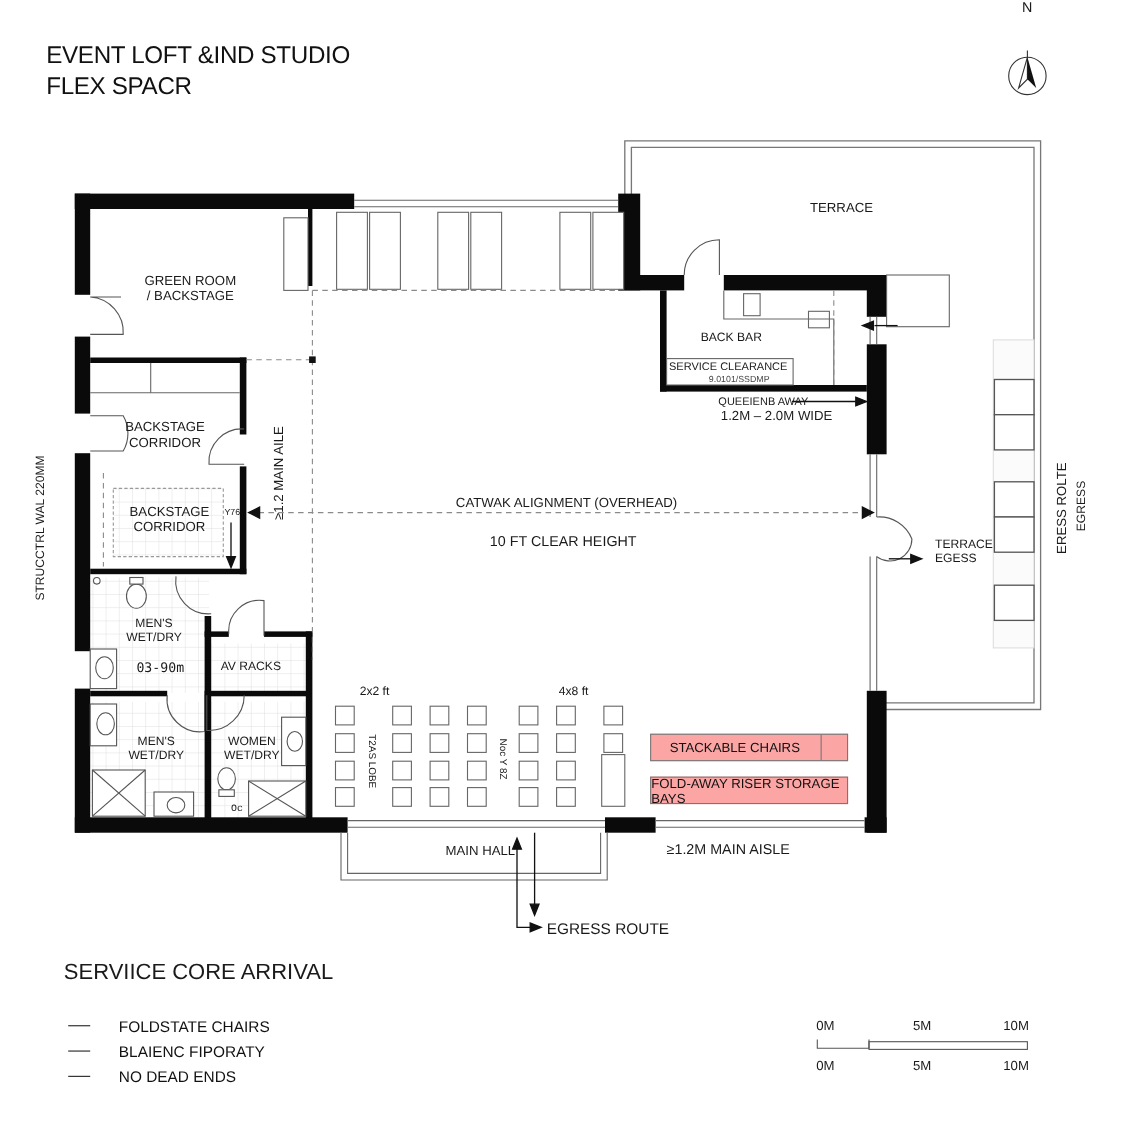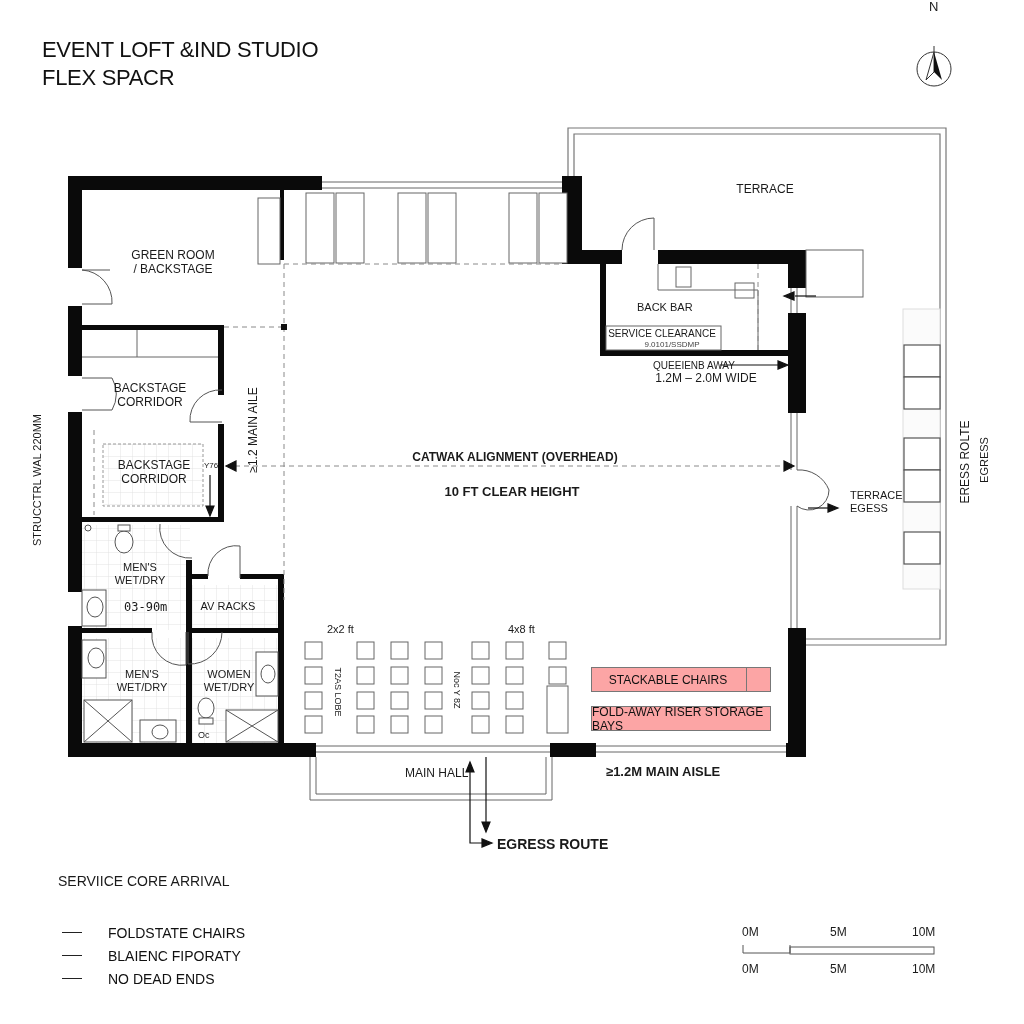--- a/index.html
+++ b/index.html
@@ -4,24 +4,24 @@
 <style>
   html, body { margin: 0; padding: 0; background: #ffffff; }
   body { width: 1024px; height: 1024px; position: relative; overflow: hidden;
          font-family: "Liberation Sans", "DejaVu Sans", sans-serif; color: #111; }
   svg { position: absolute; left: 0; top: 0; }
   .lbl { position: absolute; color: #1a1a1a; white-space: nowrap; line-height: 1.15; }
   .c { text-align: center; transform: translateX(-50%); }
   .title { font-size: 22px; letter-spacing: -0.3px; color: #111; line-height: 1.28; }
   .room { font-size: 12px; }
   .room-sm { font-size: 11px; }
-  .note { font-size: 13px; font-weight: bold; }
+  .note { font-size: 13px; }
   .vert-c { transform: translate(-50%,-50%) rotate(-90deg); }
   .vert-flip { transform: translate(-50%,-50%) rotate(90deg); }
-  .legend-title { font-size: 14px; }
+  .legend-title { font-size: 20px; }
   .legend-item { display: flex; align-items: center; gap: 26px; font-size: 14px; height: 23px; }
   .legend-dash { width: 20px; height: 1px; background: #222; }
   .scale-txt { font-size: 12px; }
   .box-lbl { position: absolute; display: flex; align-items: center; justify-content: center;
              border: 1px solid #777; font-size: 12px; background: #fca5a5; box-sizing: border-box; }
 </style>
 </head>
 <body>
 
 <svg width="1024" height="1024" viewBox="0 0 1024 1024">
@@ -265,21 +265,21 @@
 <div class="lbl" style="left:124px; top:601px; font-size:12px; font-family:'DejaVu Sans Mono', monospace;">03-90m</div>
 <div class="lbl room-sm c" style="left:228px; top:600px;">AV RACKS</div>
 <div class="lbl room-sm c" style="left:142px; top:668px;">
   <div>MEN'S</div>
   <div>WET/DRY</div>
 </div>
 <div class="lbl room-sm c" style="left:229px; top:668px;">
   <div>WOMEN</div>
   <div>WET/DRY</div>
 </div>
-<div class="lbl" style="left:198px; top:730px; font-size:9px;">Oc</div>
+<div class="lbl" style="left:210px; top:730px; font-size:9px;font-family:Liberation Mono, monospace;">Oc</div>
 
 <div class="lbl room-sm" style="left:637px; top:301px;">BACK BAR</div>
 <div class="lbl c" style="left:662px; top:328px; font-size:10px;">SERVICE CLEARANCE</div>
 <div class="lbl c" style="left:672px; top:340px; font-size:8px; color:#444;">9.0101/SSDMP</div>
 <div class="lbl room c" style="left:765px; top:183px;">TERRACE</div>
 <div class="lbl room" style="left:405px; top:767px;">MAIN HALL</div>
 
 <div class="lbl vert-c" style="left:254px; top:430px; font-size:12px;">≥1.2 MAIN AILE</div>
 <div class="lbl note c" style="left:515px; top:451px; font-size:12px;">CATWAK ALIGNMENT (OVERHEAD)</div>
 <div class="lbl note c" style="left:512px; top:485px;">10 FT CLEAR HEIGHT</div>

